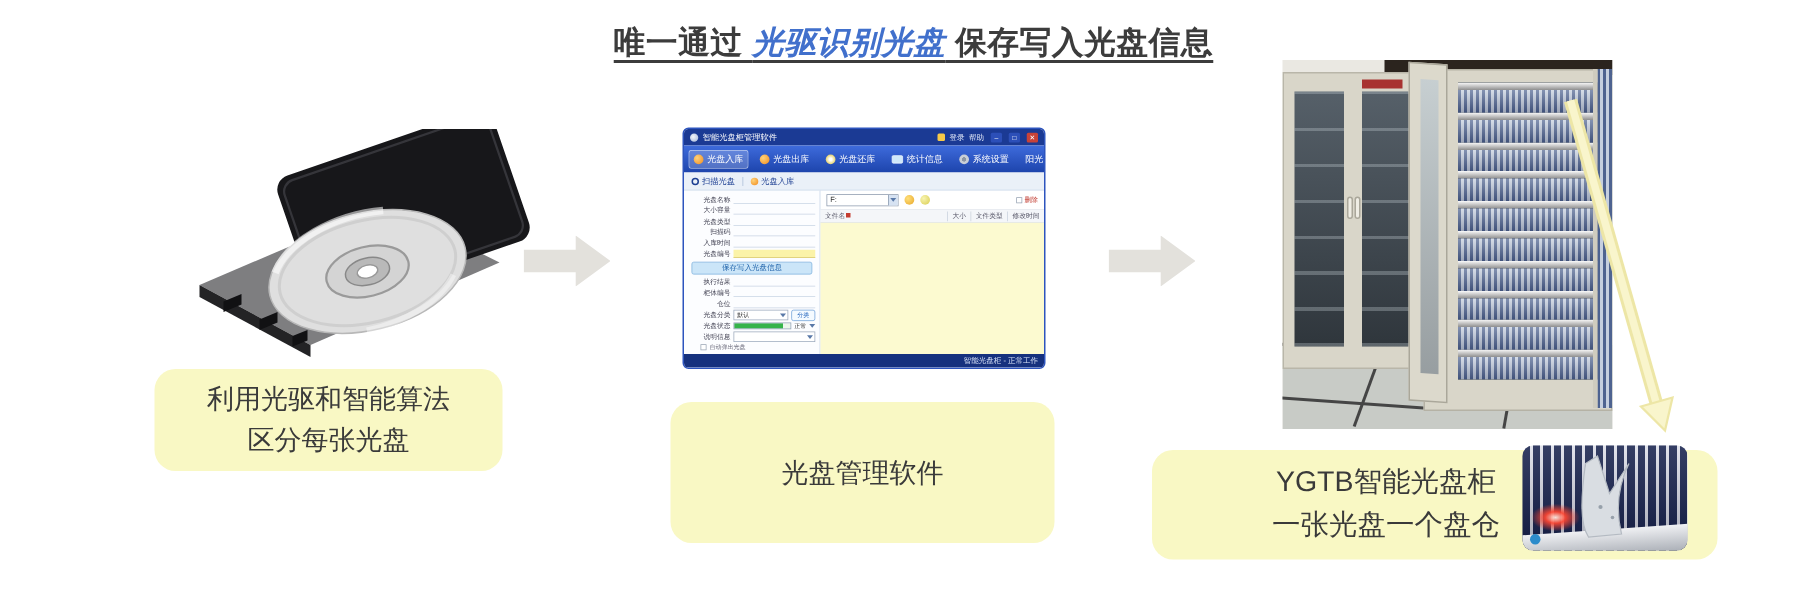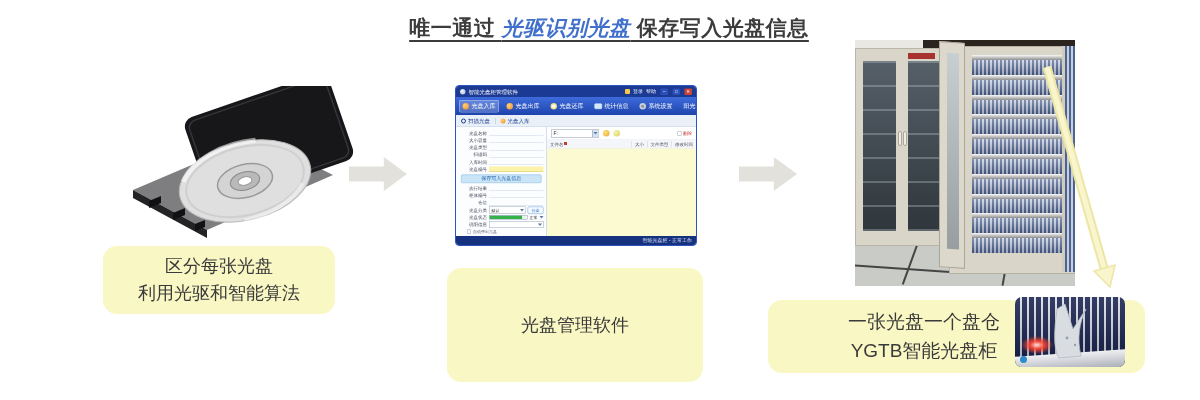--- a/index.html
+++ b/index.html
@@ -9,21 +9,21 @@
   
   .main-title { position:absolute; top:14px; left:0; right:0; text-align:center; text-indent:18px;
     font-size:21px; font-weight:bold; color:#3C3C3C; letter-spacing:0.5px; }
   .main-title .uline { text-decoration:underline; text-underline-offset:5px; text-decoration-thickness:1.5px; }
   .main-title .hl { color:#4170CC;font-style:italic; }
 
   
   .ybox { position:absolute; background:#F9F8C4; border-radius:14px; color:#3A3A3A;
     display:flex; flex-direction:column; justify-content:center; text-align:center; line-height:1.5; }
   .box-left   { left:103px; top:246px; width:232px; height:68px; font-size:18px; }
-  .box-mid    { left:447px; top:268px; width:256px; height:114px; font-size:18px; }
+  .box-mid    { left:447px; top:268px; width:256px; height:94px; font-size:18px; }
   .box-right  { left:768px; top:300px; width:377px; height:73px; font-size:19px; align-items:flex-start; }
   .box-right .txt { width:268px; margin-left:22px; text-align:center; }
 
   
   .garrow { position:absolute; width:58px; height:34px; background:#E3E1DC;
     clip-path:polygon(0% 28%, 60% 28%, 60% 0%, 100% 50%, 60% 100%, 60% 72%, 0% 72%); }
   .garrow-1 { left:349px; top:157px; }
   .garrow-2 { left:739px; top:157px; }
 
   
@@ -370,30 +370,30 @@
     <div class="cab-right-sliver"></div>
   </div>
 
   <svg class="overlay-svg">
     <line x1="1047" y1="67" x2="1104" y2="268" stroke="#EDE6A6" stroke-width="9"></line>
     <line x1="1047" y1="67" x2="1104" y2="268" stroke="#F9F5CC" stroke-width="5"></line>
     <polygon points="1110,287 1094,271 1115,265" fill="#F9F5CC" stroke="#EDE6A6" stroke-width="1.5"></polygon>
   </svg>
 
   <div class="ybox box-left">
+    <div>利用光驱和智能算法</div>
     <div>区分每张光盘</div>
-    <div>利用光驱和智能算法</div>
   </div>
   <div class="ybox box-mid">
     <div>光盘管理软件</div>
   </div>
   <div class="ybox box-right">
     <div class="txt">
+      <div>YGTB智能光盘柜</div>
       <div>一张光盘一个盘仓</div>
-      <div>YGTB智能光盘柜</div>
     </div>
   </div>
 
   <div class="inset">
     <div class="inset-shade"></div>
     <div class="inset-base"></div>
     <div class="inset-glow"></div>
     <svg class="inset-gripper" viewBox="0 0 110 70">
       <path d="M42,12 C39,34 38,52 44,61 L66,59 C62,42 64,26 71,12 L58,32 L50,7 Z" fill="#D9DDE2" stroke="#B4BAC2" stroke-width="0.8"></path>
       <circle cx="52" cy="41" r="1.4" fill="#97A0AA"></circle>

